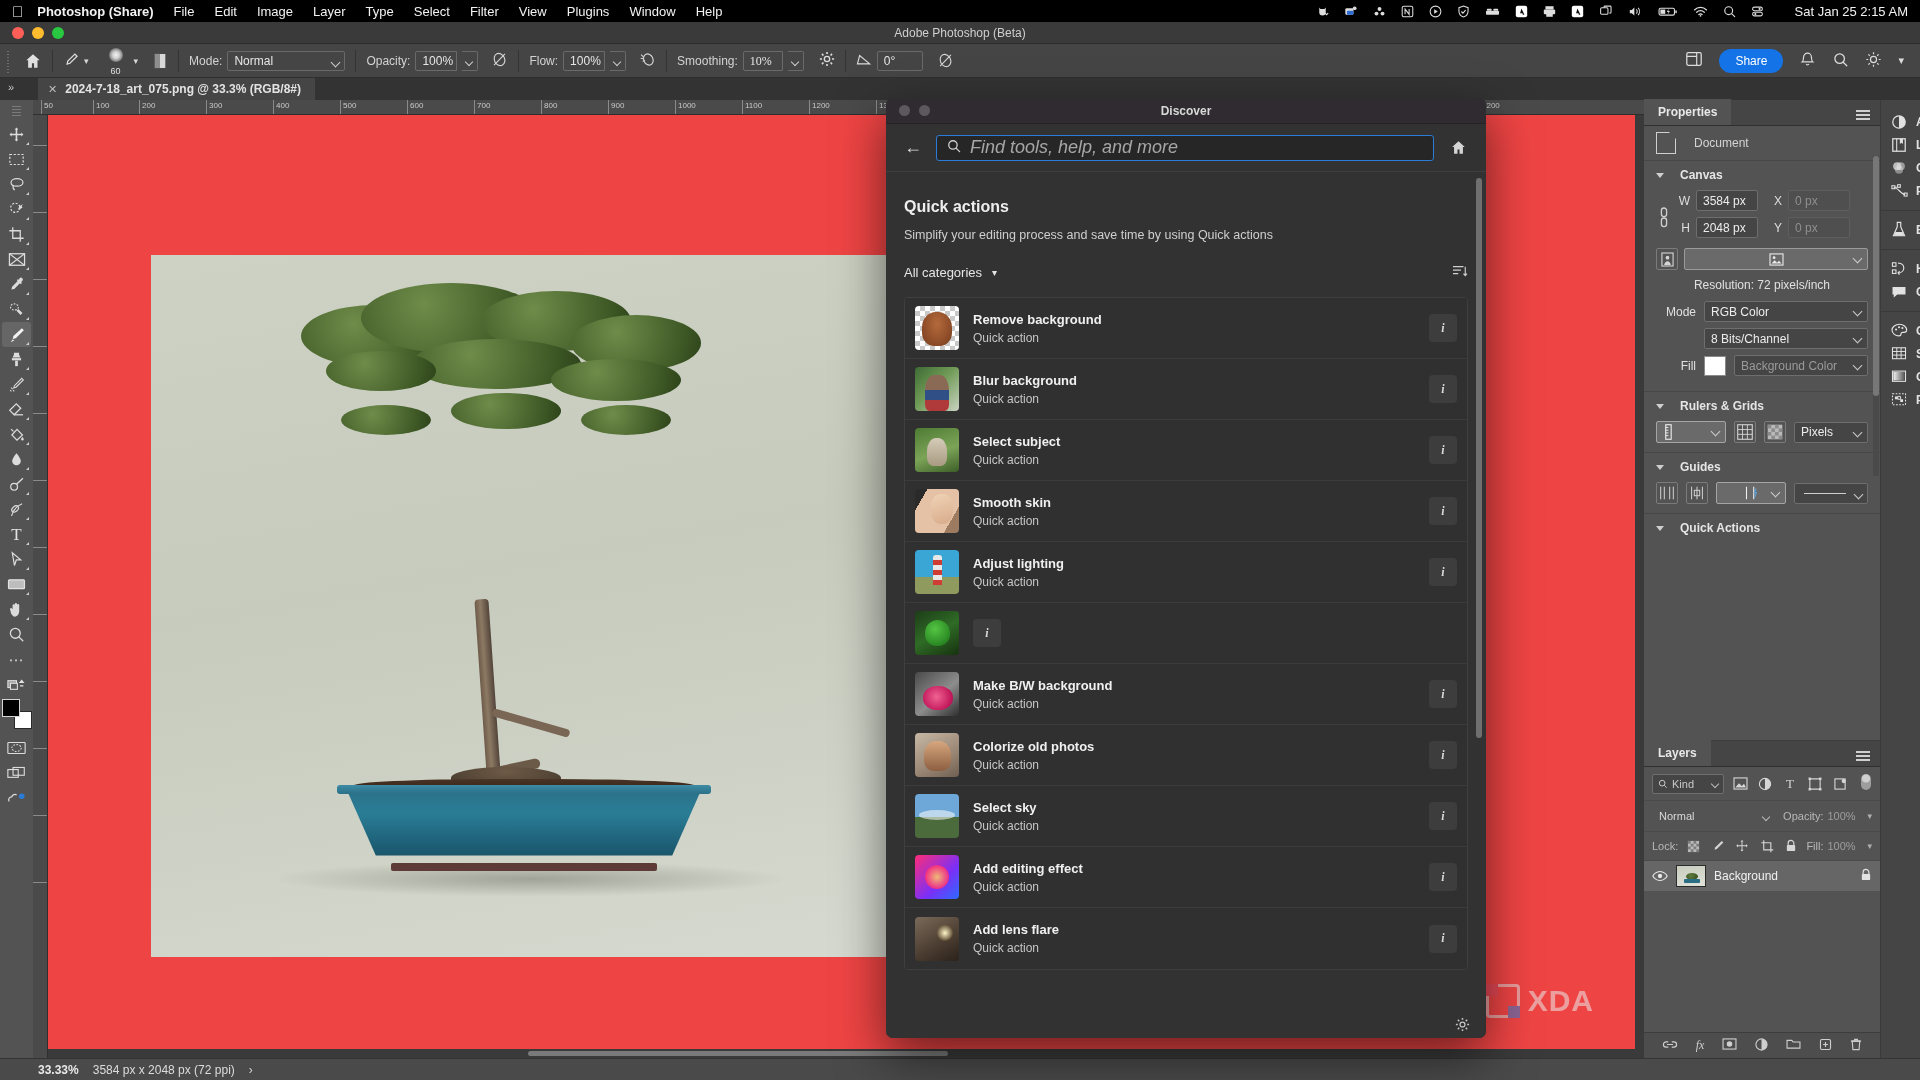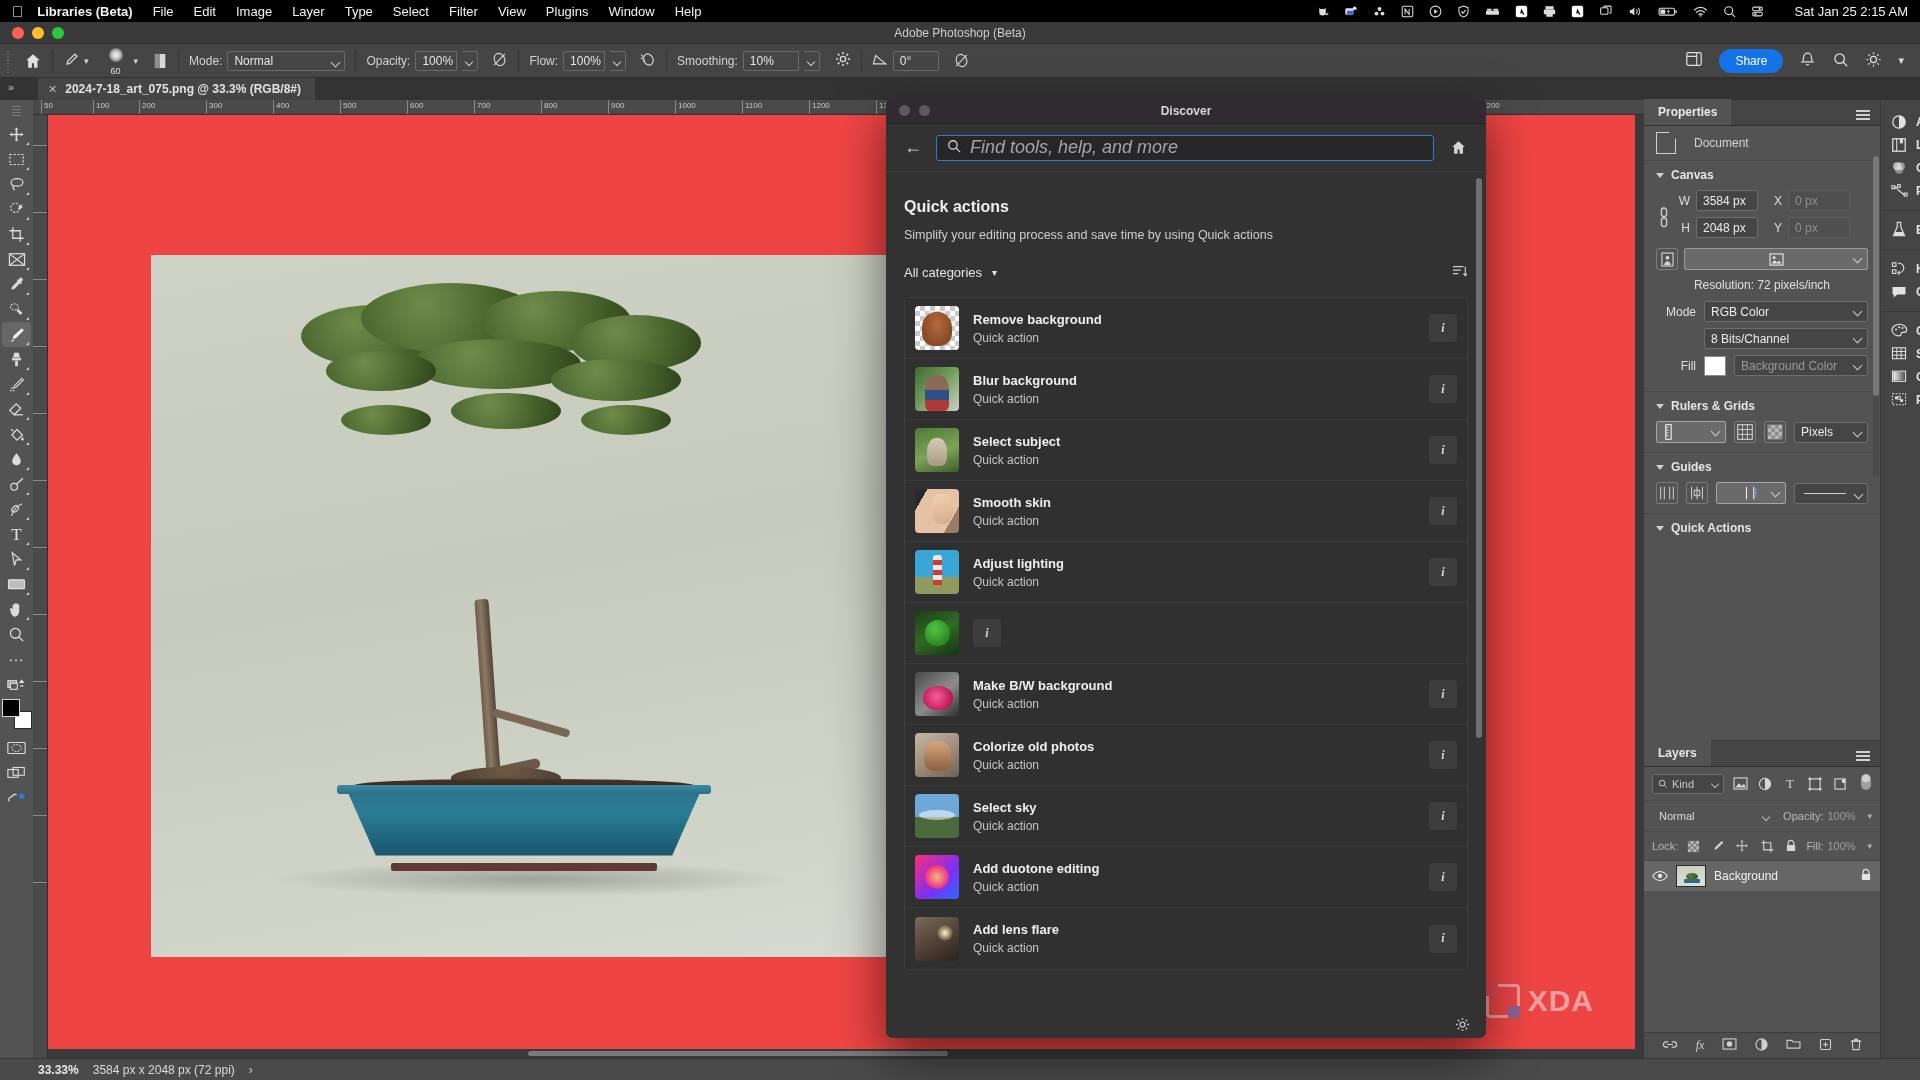--- a/index.html
+++ b/index.html
@@ -163,21 +163,21 @@
   .panel-tab{ background:#535353; height:26px; display:flex; align-items:center; padding:0 14px;
     font-size:12px; font-weight:bold; color:#e8e8e8; }
   .panel-burger{ margin-left:auto; padding:0 10px 5px 0; }
   .burger i{ display:block; width:14px; height:2px; background:#d0d0d0; margin-top:2px;}
 
   .prop-body{ background:#535353; padding:0; overflow:hidden; flex:1 1 auto; position:relative;}
   .docrow{ display:flex; align-items:center; gap:18px; padding:6px 12px; }
   .docicon{ width:20px;height:22px;border:1px solid #cfcfcf; position:relative;}
   .docicon:after{content:"";position:absolute;right:-1px;top:-1px;border-left:7px solid transparent;border-top:7px solid #535353;}
   .sect{ border-top:1px solid #474747; padding:7px 12px 9px 12px; }
-  .sect-title{ display:flex; align-items:center; gap:7px; font-size:12px; font-weight:bold; color:#e5e5e5; margin-bottom:8px;}
+  .sect-title{ display:flex; align-items:center; gap:16px; font-size:12px; font-weight:bold; color:#e5e5e5; margin-bottom:8px;}
   .caret{ width:0;height:0;border-left:4px solid transparent;border-right:4px solid transparent;border-top:5px solid #cfcfcf;}
   .fld-row{ display:flex; align-items:center; gap:6px; margin-bottom:6px; }
   .fld-lbl{ width:14px; text-align:right; font-size:12px; color:#dedede;}
   .fld{ background:#454545;border:1px solid #6e6e6e;border-radius:2px;height:21px;width:62px;
     display:flex;align-items:center;padding:0 6px;font-size:12px;color:#ececec;}
   .fld.dim{ color:#8f8f8f; background:#4f4f4f; border-color:#5e5e5e;}
   .linkchain{ width:16px; display:flex; align-items:center; justify-content:center; color:#d0d0d0; font-size:13px;}
   .orient{ display:flex; gap:6px; justify-content:center; margin:4px 0 8px 0;}
   .orient .b{ width:22px;height:22px;border:1px solid #7b7b7b;border-radius:2px;display:flex;align-items:center;justify-content:center;}
   .orient .b.sel{ background:#6a6a6a; border-color:#9a9a9a;}
@@ -319,21 +319,21 @@
   .th-flare i{ position:absolute; left:22px; top:8px; width:16px;height:16px;
     background:radial-gradient(circle,#fff6c8,rgba(255,200,80,.1) 70%); border-radius:50%;}
 </style>
 </head>
 <body>
 
 <div class="app">
 
   <div class="macbar">
     <span class="apple"></span>
-    <span class="mi app-name">Libraries (Beta)</span>
+    <span class="mi app-name">Photoshop (Share)</span>
     <span class="mi">File</span>
     <span class="mi">Edit</span>
     <span class="mi">Image</span>
     <span class="mi">Layer</span>
     <span class="mi">Type</span>
     <span class="mi">Select</span>
     <span class="mi">Filter</span>
     <span class="mi">View</span>
     <span class="mi">Plugins</span>
     <span class="mi">Window</span>
@@ -509,21 +509,21 @@
       <span style="margin-left:8px;">
         <svg width="17" height="17" viewBox="0 0 20 20">
             <ellipse cx="11" cy="10" rx="5.4" ry="6.8" fill="none" stroke="#d6d6d6" stroke-width="1.3" transform="rotate(-25 11 10)"></ellipse>
             <path d="M2.4 4.2l3 3M2 8.4l3.4.6M4.4 12.4l2.6-1.6" stroke="#d6d6d6" stroke-width="1.2"></path>
           </svg>
       </span>
     </div>
     <div class="ob-sep"></div>
     <div class="ob-item">
       <span class="ob-label">Smoothing:</span>
-      <span class="ob-field" style="border-radius:2px 0 0 2px;width:56px;">10%</span>
+      <span class="ob-field" style="border-radius:2px 0 0 2px;width:40px;font-family:Liberation Serif, serif;">10%</span>
       <span class="chev-btn"></span>
       <span style="margin-left:10px;">
         <svg width="16" height="16" viewBox="0 0 18 18">
             <circle cx="9" cy="9" r="3" fill="none" stroke="#dcdcdc" stroke-width="1.5"></circle>
             <g stroke="#dcdcdc" stroke-width="1.8">
               <path d="M9 1v2.4M9 14.6V17M1 9h2.4M14.6 9H17M3.3 3.3l1.7 1.7M13 13l1.7 1.7M14.7 3.3L13 5M5 13l-1.7 1.7"></path>
             </g>
           </svg>
       </span>
     </div>
@@ -1444,21 +1444,21 @@
             <span class="dv-meta" style="display:block;">Quick action</span>
           </span>
           <span class="dv-info">i</span>
         </div>
 
         <div class="dv-row">
           <span class="dv-thumb th-duo">
               <i></i>
             </span>
           <span class="dv-txt">
-            <span class="dv-name" style="display:block;">Add duotone editing</span>
+            <span class="dv-name" style="display:block;">Add editing effect</span>
             <span class="dv-meta" style="display:block;">Quick action</span>
           </span>
           <span class="dv-info">i</span>
         </div>
 
         <div class="dv-row">
           <span class="dv-thumb th-flare">
               <i></i>
             </span>
           <span class="dv-txt">

